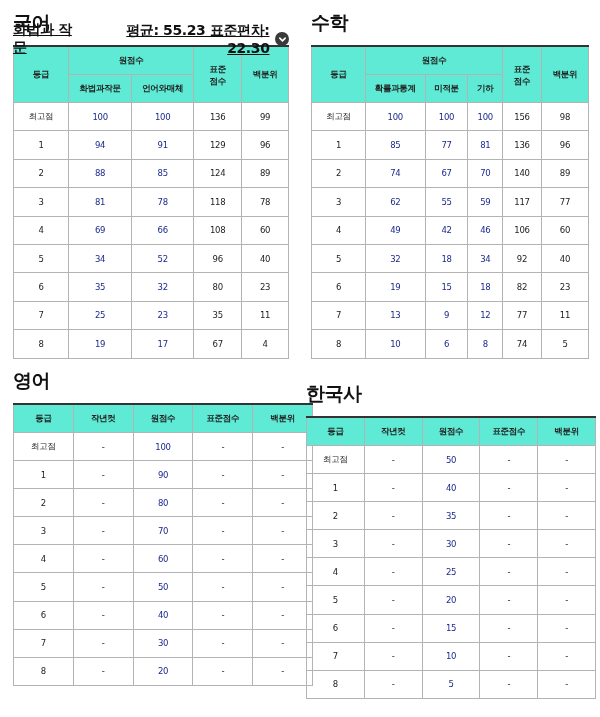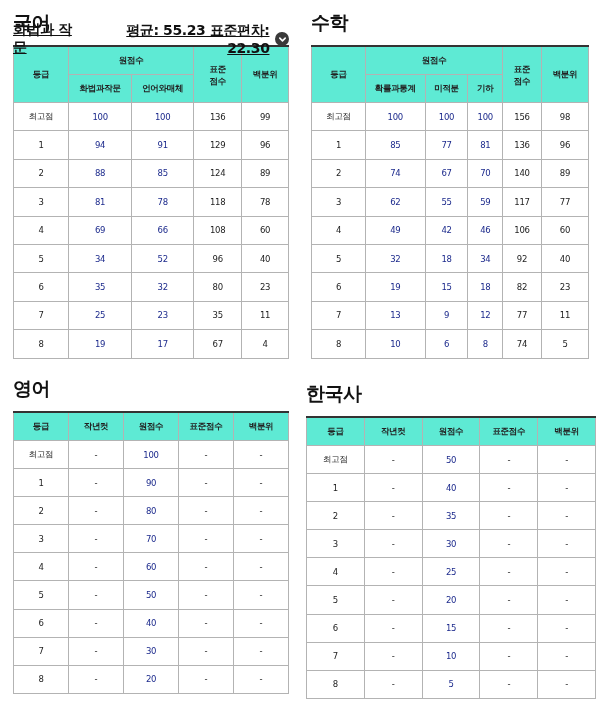--- a/index.html
+++ b/index.html
@@ -4,21 +4,21 @@
   <style>
     html, body { margin: 0; padding: 0; background: #ffffff; }
     body {
       width: 600px; height: 717px; position: relative; overflow: hidden;
       font-family: "DejaVu Sans", "Liberation Sans", sans-serif;
       color: #222;
     }
     .panel { position: absolute; }
     .p-kor { left: 13px; top: 10px; width: 276px; }
     .p-math { left: 311px; top: 10px; width: 278px; }
-    .p-eng { left: 13px; top: 376px; width: 276px; }
+    .p-eng { left: 13px; top: 368px; width: 300px; }
     .p-hist { left: 306px; top: 381px; width: 290px; }
 
     .title-row { position: relative; height: 35px; }
     .subject-title {
       position: absolute; left: 0; top: 0;
       font-size: 19px; font-weight: bold; letter-spacing: -0.5px; color: #111;
     }
     .stats {
       position: absolute; right: 0; top: 11px;
       display: flex; align-items: center;

